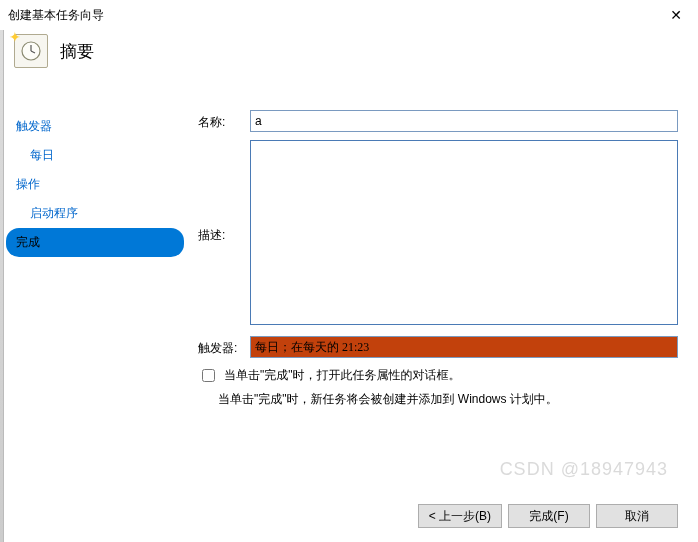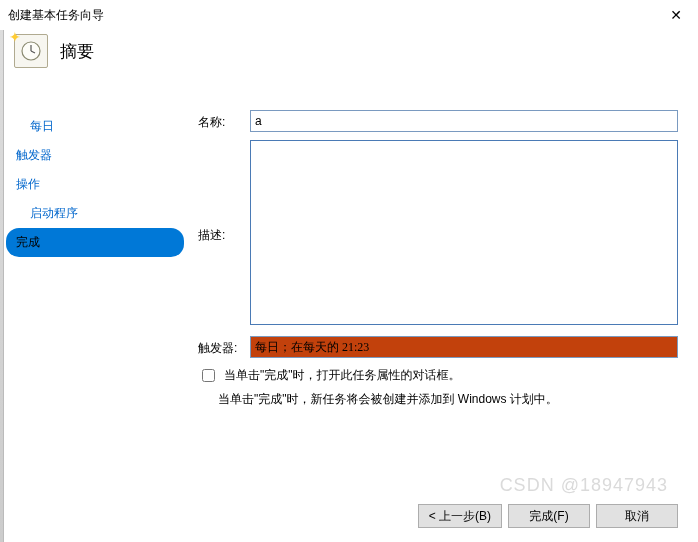--- a/index.html
+++ b/index.html
@@ -22,21 +22,21 @@
 .row { display: flex; align-items: center; margin-bottom: 8px; }
 .row label { width: 52px; text-align: left; padding-top: 3px; }
 .row .field { flex: 1; }
 input[type=text] { width: 100%; height: 22px; border: 1px solid #7a9ac0; padding: 2px 4px; font-size: 12px; }
 input[readonly] { background: #c2410c; font-family: Liberation Serif, serif; }
 textarea { width: 100%; height: 185px; border: 1px solid #4a7ab5; padding: 4px; font-size: 12px; resize: none; font-family: inherit; }
 .check-row { display: flex; align-items: center; gap: 6px; margin: 8px 0 4px 0; }
 .info { margin: 6px 0 0 20px; }
 .footer { position: absolute; bottom: 14px; right: 20px; display: flex; gap: 6px; }
 button { min-width: 82px; height: 24px; background: #e1e1e1; border: 1px solid #adadad; font-size: 12px; padding: 0 10px; }
-.watermark { position: absolute; bottom: 46px; right: 30px; font-size: 18px; color: rgba(150,150,150,0.35); font-weight: 500; letter-spacing: 1px; pointer-events: none; }
+.watermark { position: absolute; bottom: 62px; right: 30px; font-size: 18px; color: rgba(150,150,150,0.35); font-weight: 500; letter-spacing: 1px; pointer-events: none; }
 </style>
 </head>
 <body>
 
 <div class="titlebar">
   <span class="title">创建基本任务向导</span>
   <span class="close-x">✕</span>
 </div>
 
 <div class="left-edge"></div>
@@ -48,22 +48,22 @@
       <circle cx="11" cy="11" r="9" fill="#fdfdf8" stroke="#8a8a70" stroke-width="1.2"></circle>
       <line x1="11" y1="11" x2="11" y2="5" stroke="#555" stroke-width="1.2"></line>
       <line x1="11" y1="11" x2="15" y2="13" stroke="#555" stroke-width="1.2"></line>
     </svg>
   </div>
   <h1>摘要</h1>
 </div>
 
 <div class="body">
   <div class="sidebar">
+    <div class="item">触发器</div>
     <div class="item sub">每日</div>
-    <div class="item">触发器</div>
     <div class="item">操作</div>
     <div class="item sub">启动程序</div>
     <div class="item selected">完成</div>
   </div>
 
   <div class="main">
     <div class="row">
       <label>名称:</label>
       <div class="field"><input type="text" value="a" style=""></div>
     </div>

